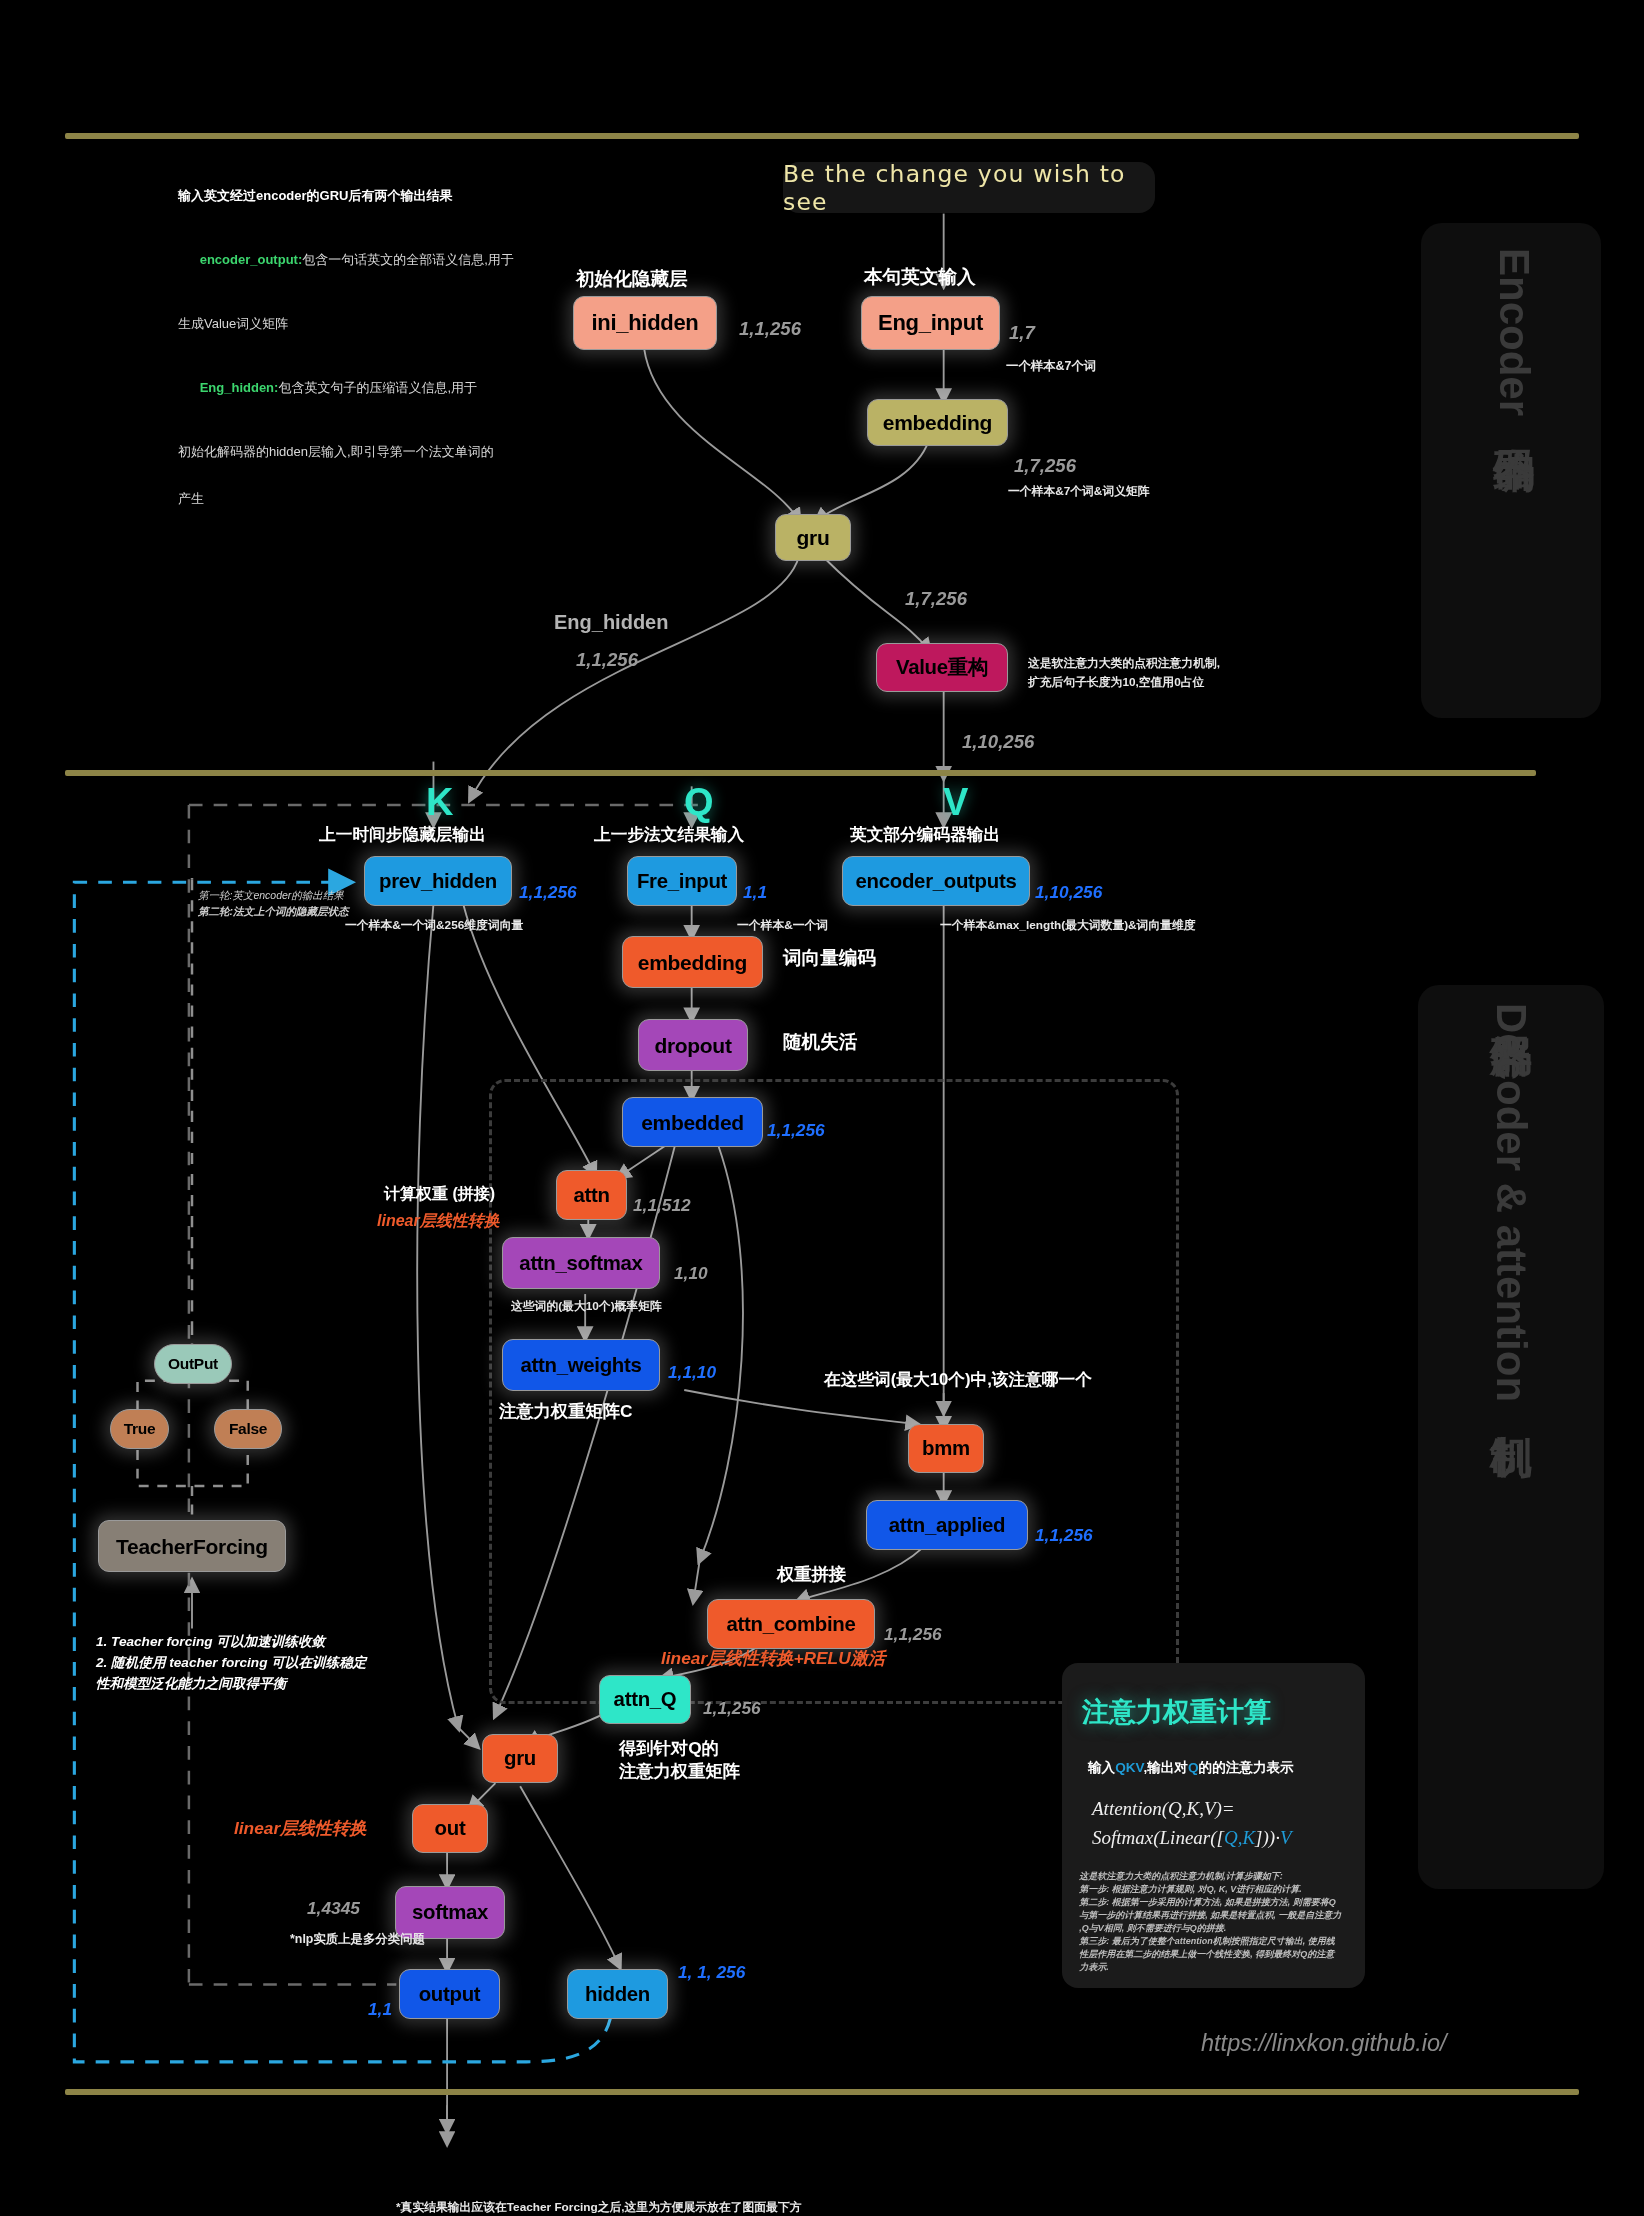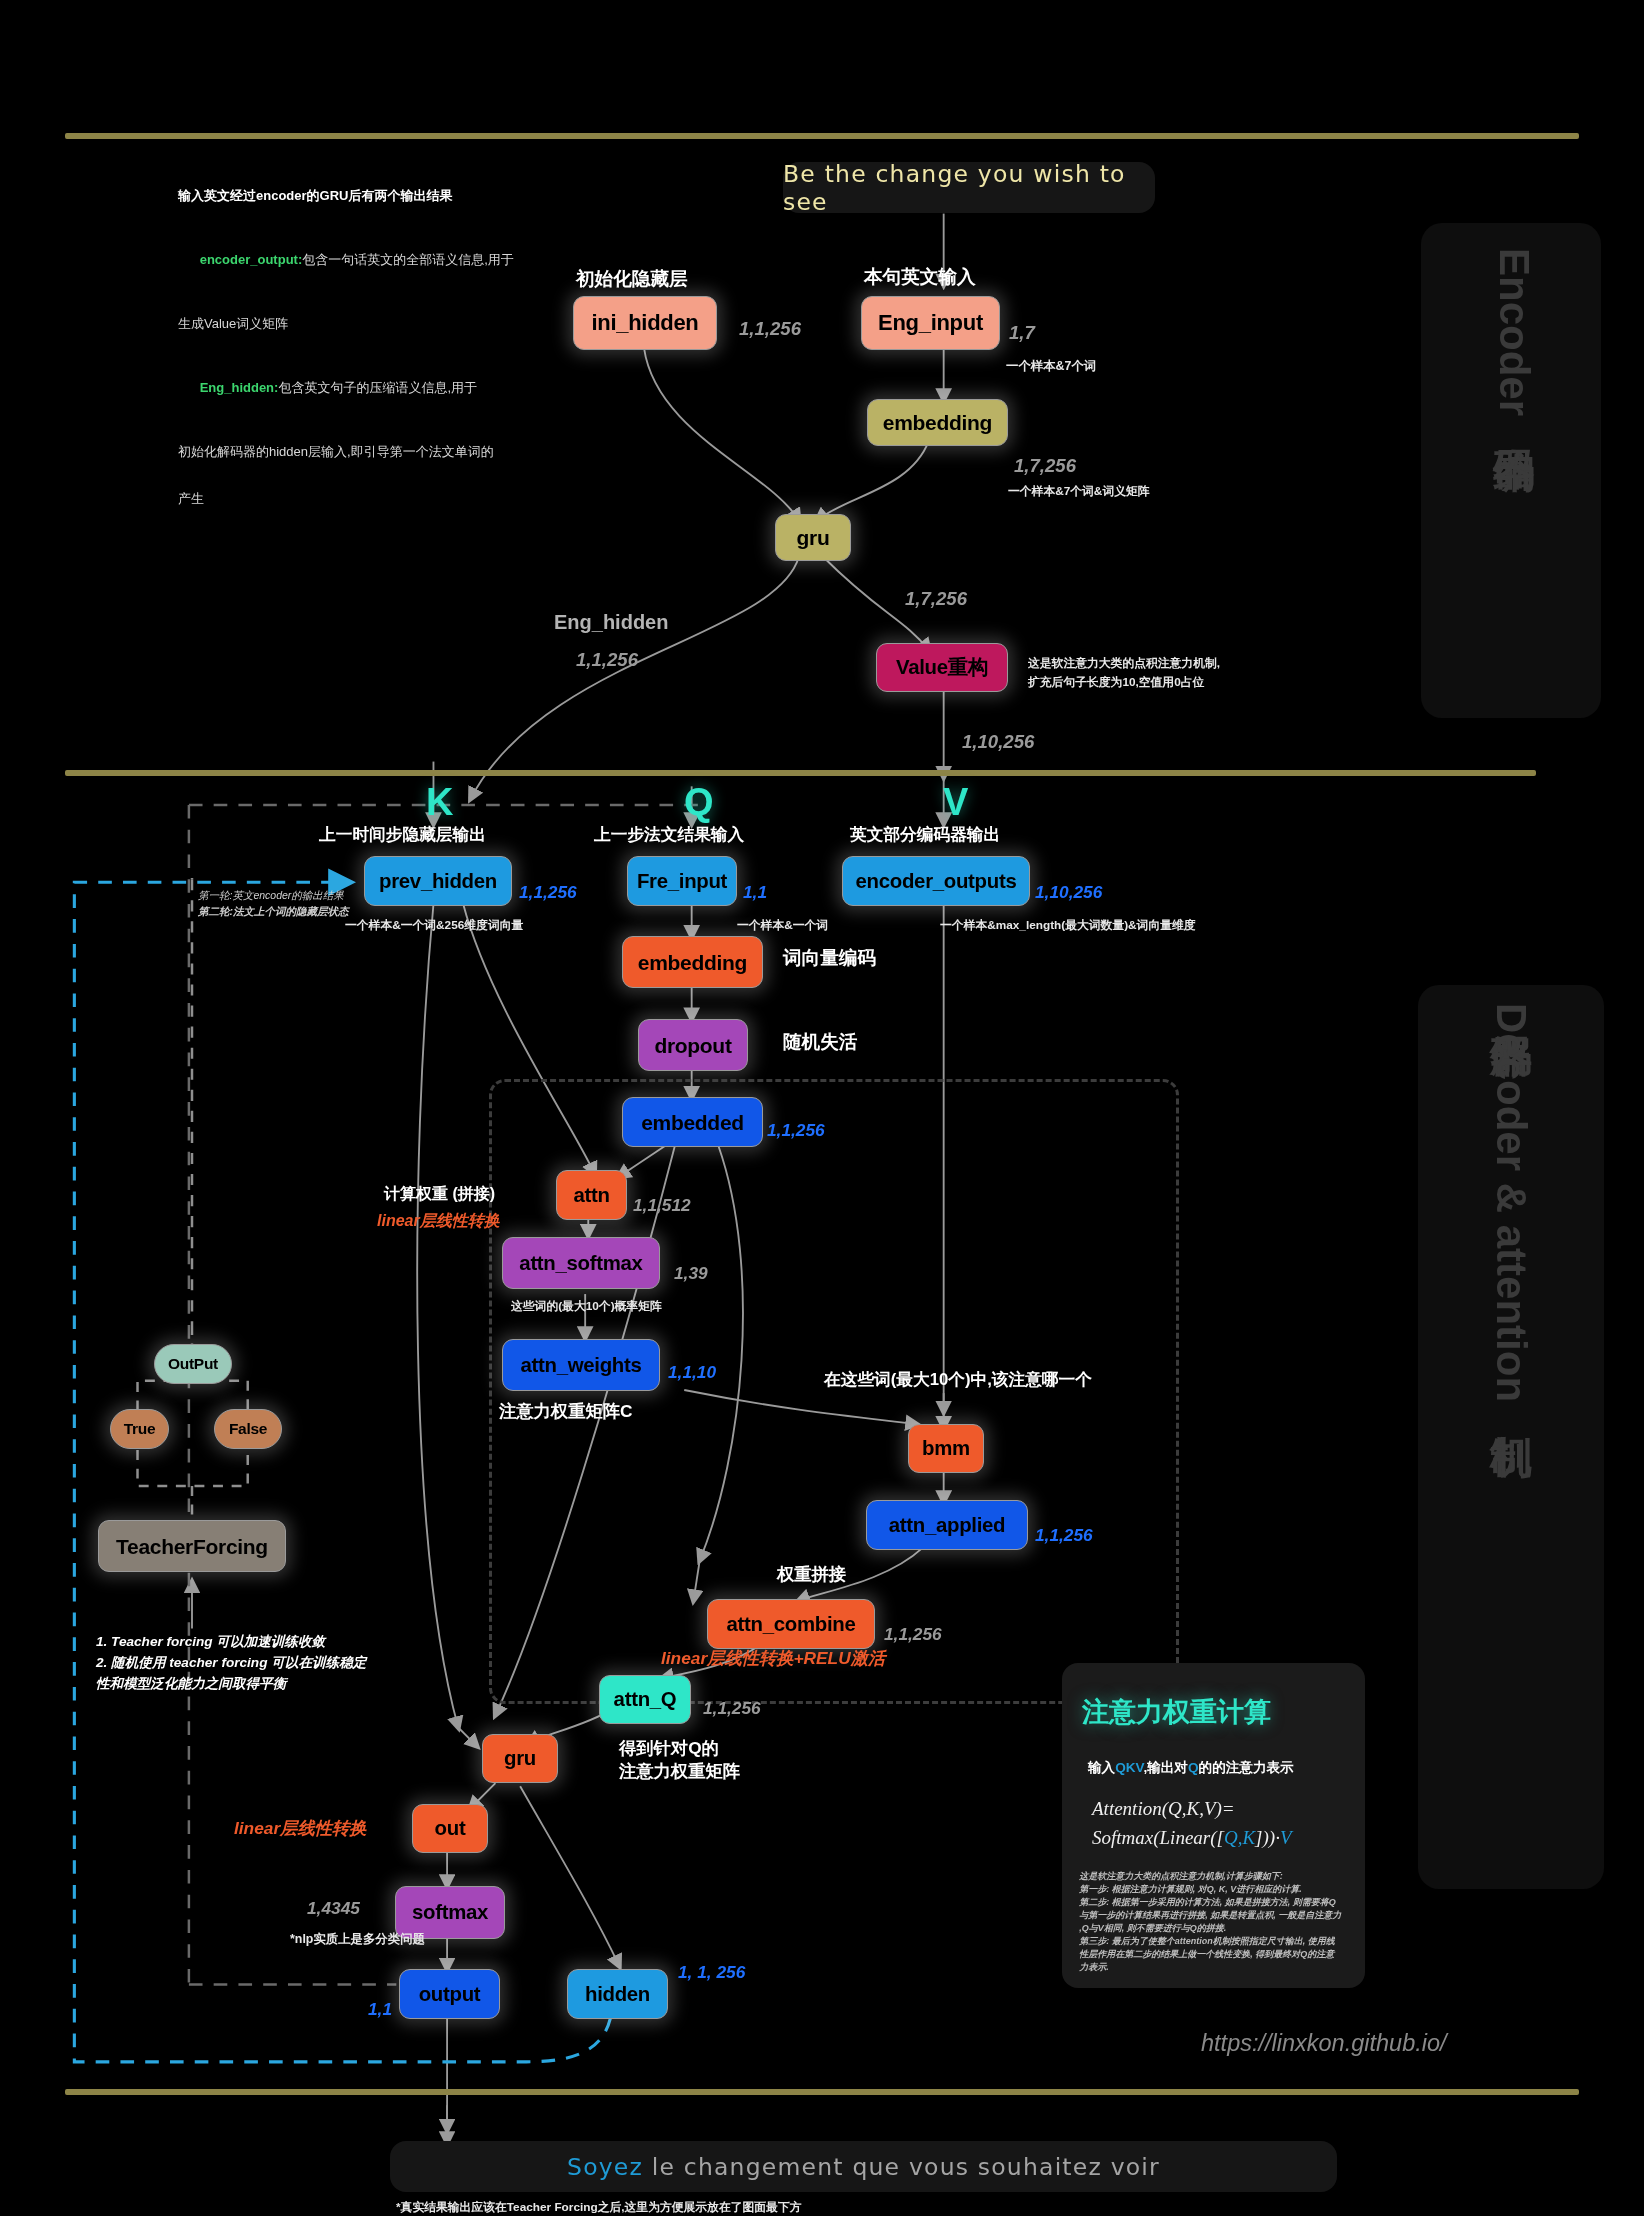--- a/index.html
+++ b/index.html
@@ -278,21 +278,21 @@
   <div class="node" style="left:556px;top:1170px;width:69px;height:48px;background:#ef5a2b;font-size:20.4px;">
     <span>attn</span>
   </div>
   <div class="lbl dim" style="left:633px;top:1195px;font-size:17.3px;">1,1,512</div>
   <div class="lbl cn" style="left:384px;top:1184px;font-size:16px;">计算权重 (拼接)</div>
   <div class="lbl orange" style="left:377px;top:1211px;font-size:16px;">linear层线性转换</div>
 
   <div class="node" style="left:502px;top:1237px;width:156px;height:50px;background:#a447b8;font-size:20.4px;">
     <span>attn_softmax</span>
   </div>
-  <div class="lbl dim" style="left:674px;top:1263px;font-size:17.3px;">1,39</div>
+  <div class="lbl dim" style="left:674px;top:1263px;font-size:17.3px;">1,10</div>
   <div class="lbl cnsm" style="left:511px;top:1299px;font-size:11.8px;">这些词的(最大10个)概率矩阵</div>
 
   <div class="node" style="left:502px;top:1339px;width:156px;height:50px;background:#1157e8;font-size:20.4px;">
     <span>attn_weights</span>
   </div>
   <div class="lbl dimblue" style="left:668px;top:1362px;font-size:17.3px;">1,1,10</div>
   <div class="lbl cn" style="left:499px;top:1401px;font-size:17.3px;">注意力权重矩阵C</div>
 
   <div class="lbl cn" style="left:824px;top:1370px;font-size:16.7px;">在这些词(最大10个)中,该注意哪一个</div>
   <div class="node" style="left:908px;top:1424px;width:74px;height:47px;background:#ef5a2b;font-size:20.4px;">
@@ -375,21 +375,16 @@
       <div>与第一步的计算结果再进行拼接, 如果是转置点积, 一般是自注意力</div>
       <div>,Q与V相同, 则不需要进行与Q的拼接.</div>
       <div>第三步: 最后为了使整个attention机制按照指定尺寸输出, 使用线</div>
       <div>性层作用在第二步的结果上做一个线性变换, 得到最终对Q的注意</div>
       <div>力表示.</div>
     </div>
   </div>
 
   <div id="url" style="left:1201px;top:2030px;">https://linxkon.github.io/</div>
 
-  <div class="sentbox" style="left:390px;top:2141px;width:947px;height:51px;">
-    <span class="hand" style="font-size:23.5px;letter-spacing:1.2px;">
-      <span style="color:#1f9bd6;">Soyez</span><span style="color:#a5a5a5;"> le changement que vous souhaitez voir</span>
-    </span>
-  </div>
   <div class="lbl cnsm" style="left:396px;top:2200px;font-size:11.8px;">*真实结果输出应该在Teacher Forcing之后,这里为方便展示放在了图面最下方</div>
 
 </div>
 
 
 </body></html>

